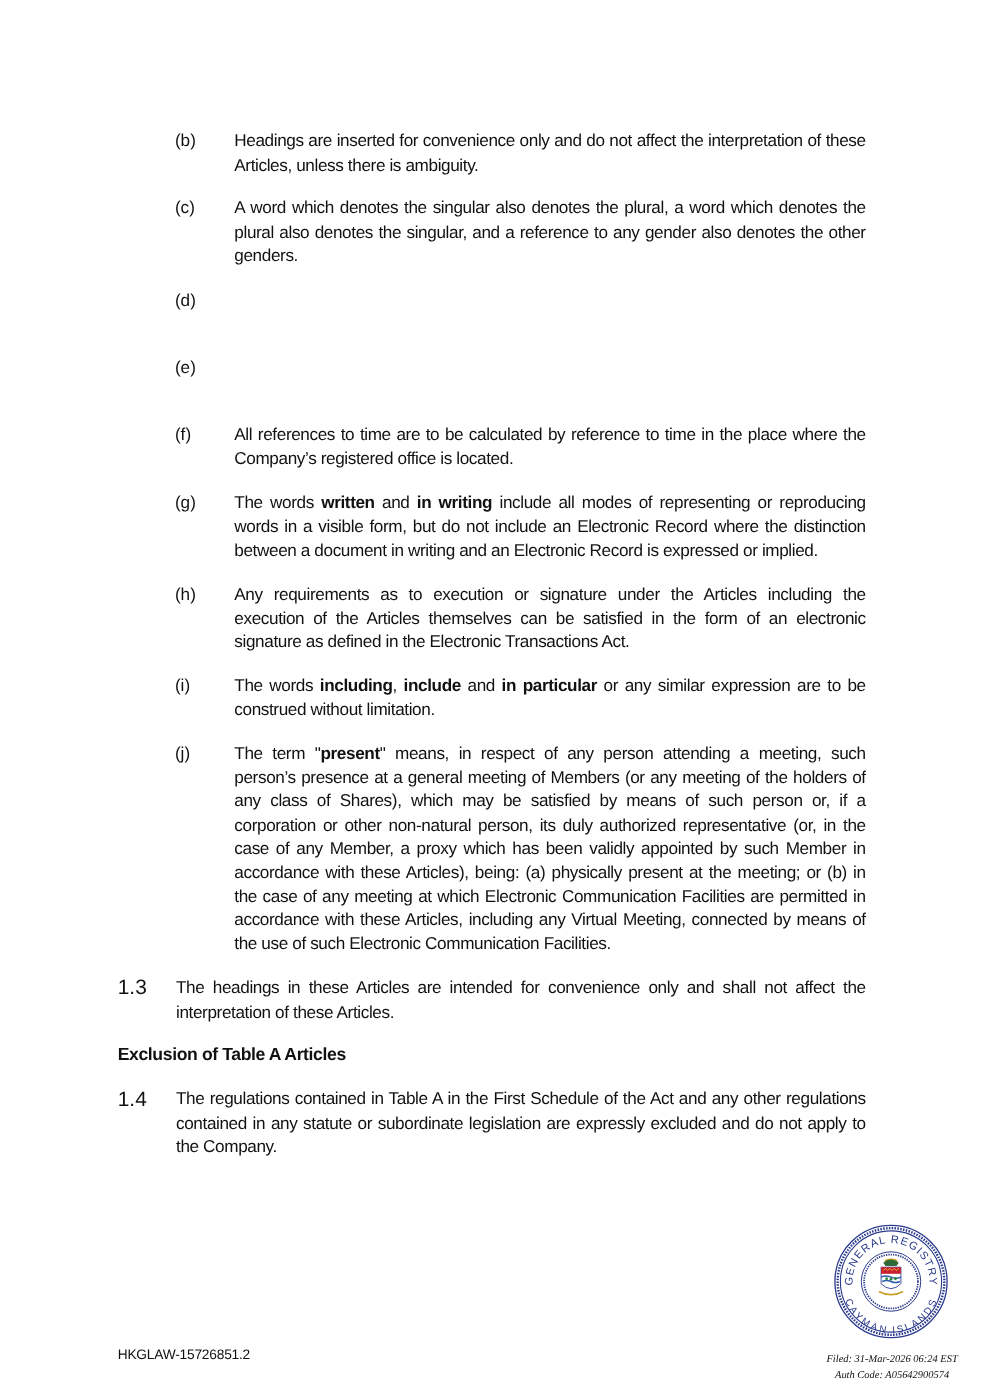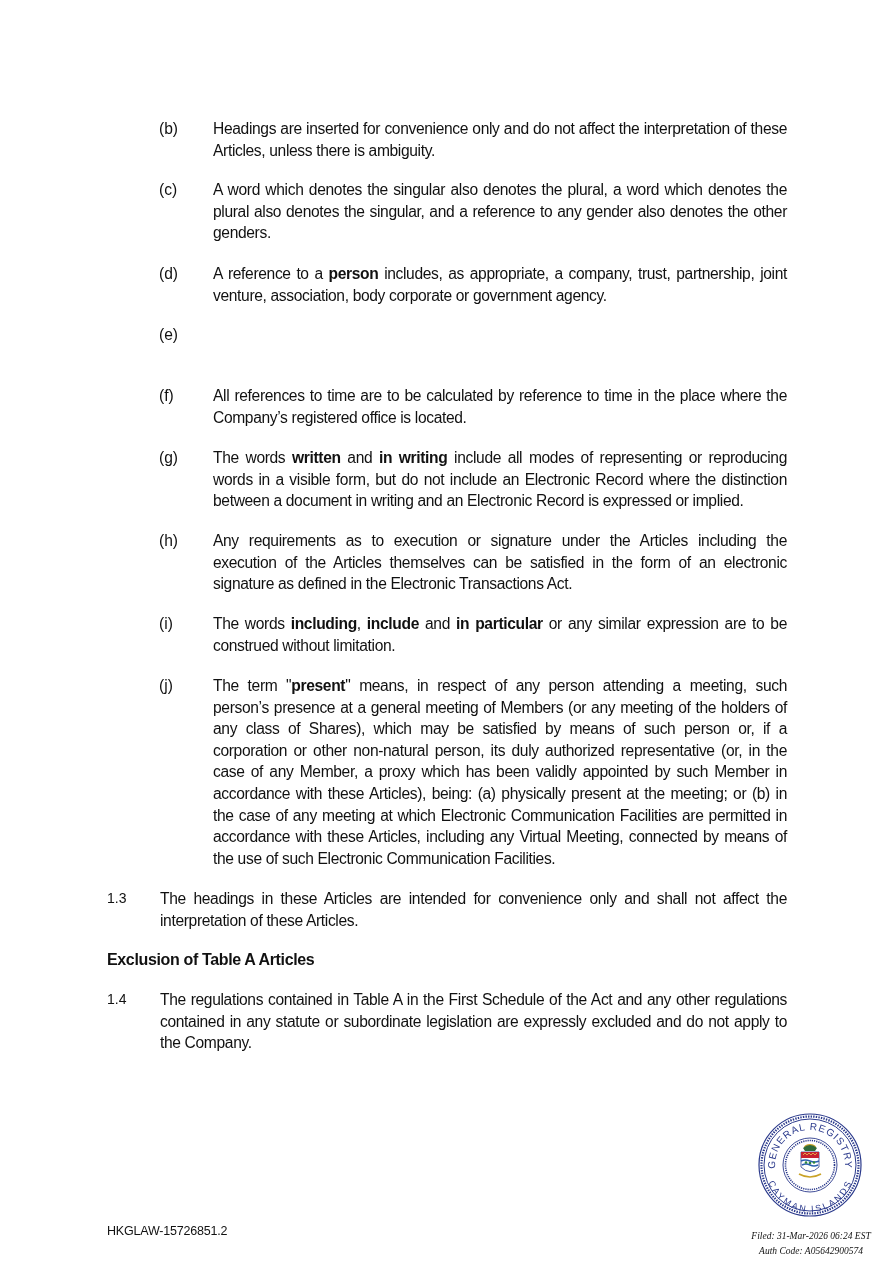--- a/index.html
+++ b/index.html
@@ -7,21 +7,21 @@
       width: 892px; height: 1263px; position: relative; overflow: hidden;
       font-family: "Liberation Sans", sans-serif; color: #111111;
     }
     .page { position: absolute; left: 0; top: 0; width: 892px; height: 1263px; }
     .para {
       position: absolute; font-size: 15.6px; line-height: 21.6px;
       text-align: justify; letter-spacing: -0.35px; word-spacing: 0px;
     }
     .sub-label { position: absolute; left: 159px; font-size: 15.6px; line-height: 21.6px; }
     .sub-text { left: 213px; width: 574px; }
-    .num-label { position: absolute; left: 107px; font-size: 14px; line-height: 21.6px; text-align: right; }
+    .num-label { position: absolute; left: 107px; font-size: 19px; line-height: 21.6px; text-align: right; }
     .num-text { left: 160px; width: 627px; }
     .heading {
       position: absolute; left: 107px; top: 949px; font-size: 16px; line-height: 21.6px;
       font-weight: bold; letter-spacing: -0.35px;
     }
     b { font-weight: bold; }
     .doc-ref {
       position: absolute; left: 107px; top: 1192px; font-size: 12.5px;
       letter-spacing: -0.2px;
       margin-top: 32px;
@@ -41,21 +41,20 @@
 
 <div class="page">
 
   <span class="sub-label" style="top:118px">(b)</span>
   <div class="para sub-text" style="top:118px">Headings are inserted for convenience only and do not affect the interpretation of these Articles, unless there is ambiguity.</div>
 
   <span class="sub-label" style="top:179px">(c)</span>
   <div class="para sub-text" style="top:179px">A word which denotes the singular also denotes the plural, a word which denotes the plural also denotes the singular, and a reference to any gender also denotes the other genders.</div>
 
   <span class="sub-label" style="top:263px">(d)</span>
-  <div class="para sub-text" style="top:263px">A reference to a <b>person</b> includes, as appropriate, a company, trust, partnership, joint venture, association, body corporate or government agency.</div>
 
   <span class="sub-label" style="top:324px">(e)</span>
 
   <span class="sub-label" style="top:385px">(f)</span>
   <div class="para sub-text" style="top:385px">All references to time are to be calculated by reference to time in the place where the Company’s registered office is located.</div>
 
   <span class="sub-label" style="top:447px">(g)</span>
   <div class="para sub-text" style="top:447px">The words <b>written</b> and <b>in writing</b> include all modes of representing or reproducing words in a visible form, but do not include an Electronic Record where the distinction between a document in writing and an Electronic Record is expressed or implied.</div>
 
   <span class="sub-label" style="top:530px">(h)</span>

